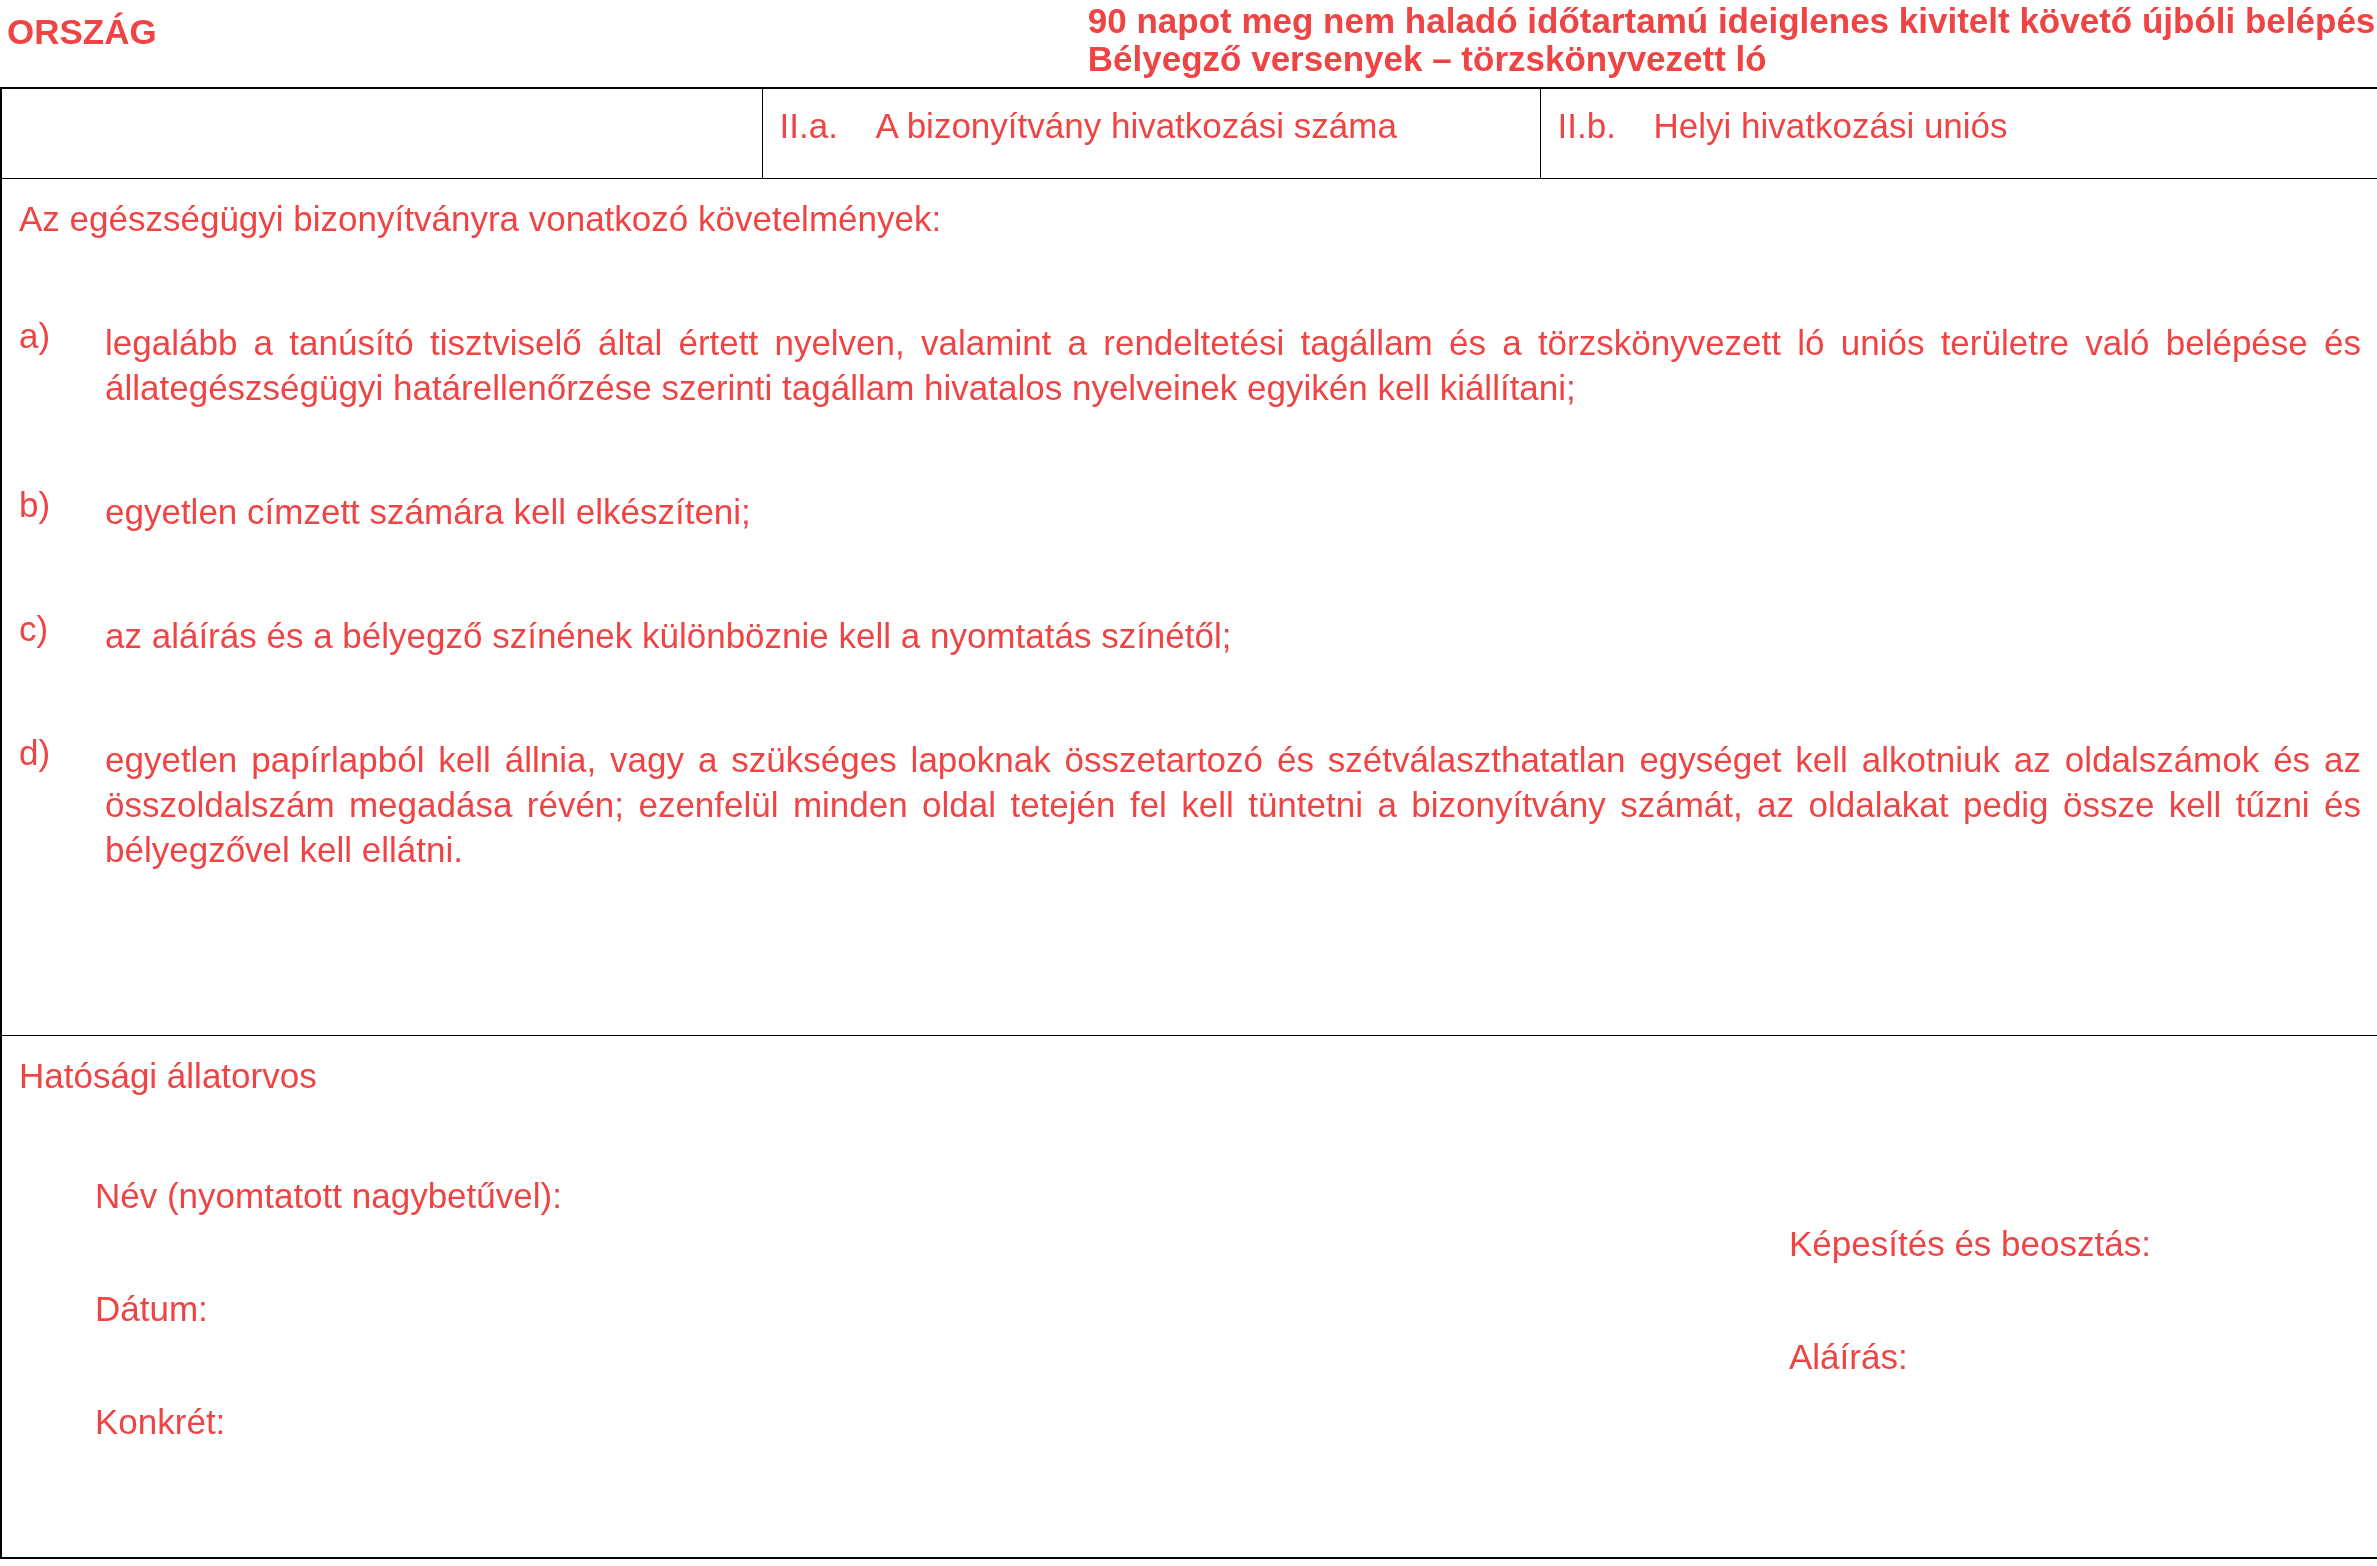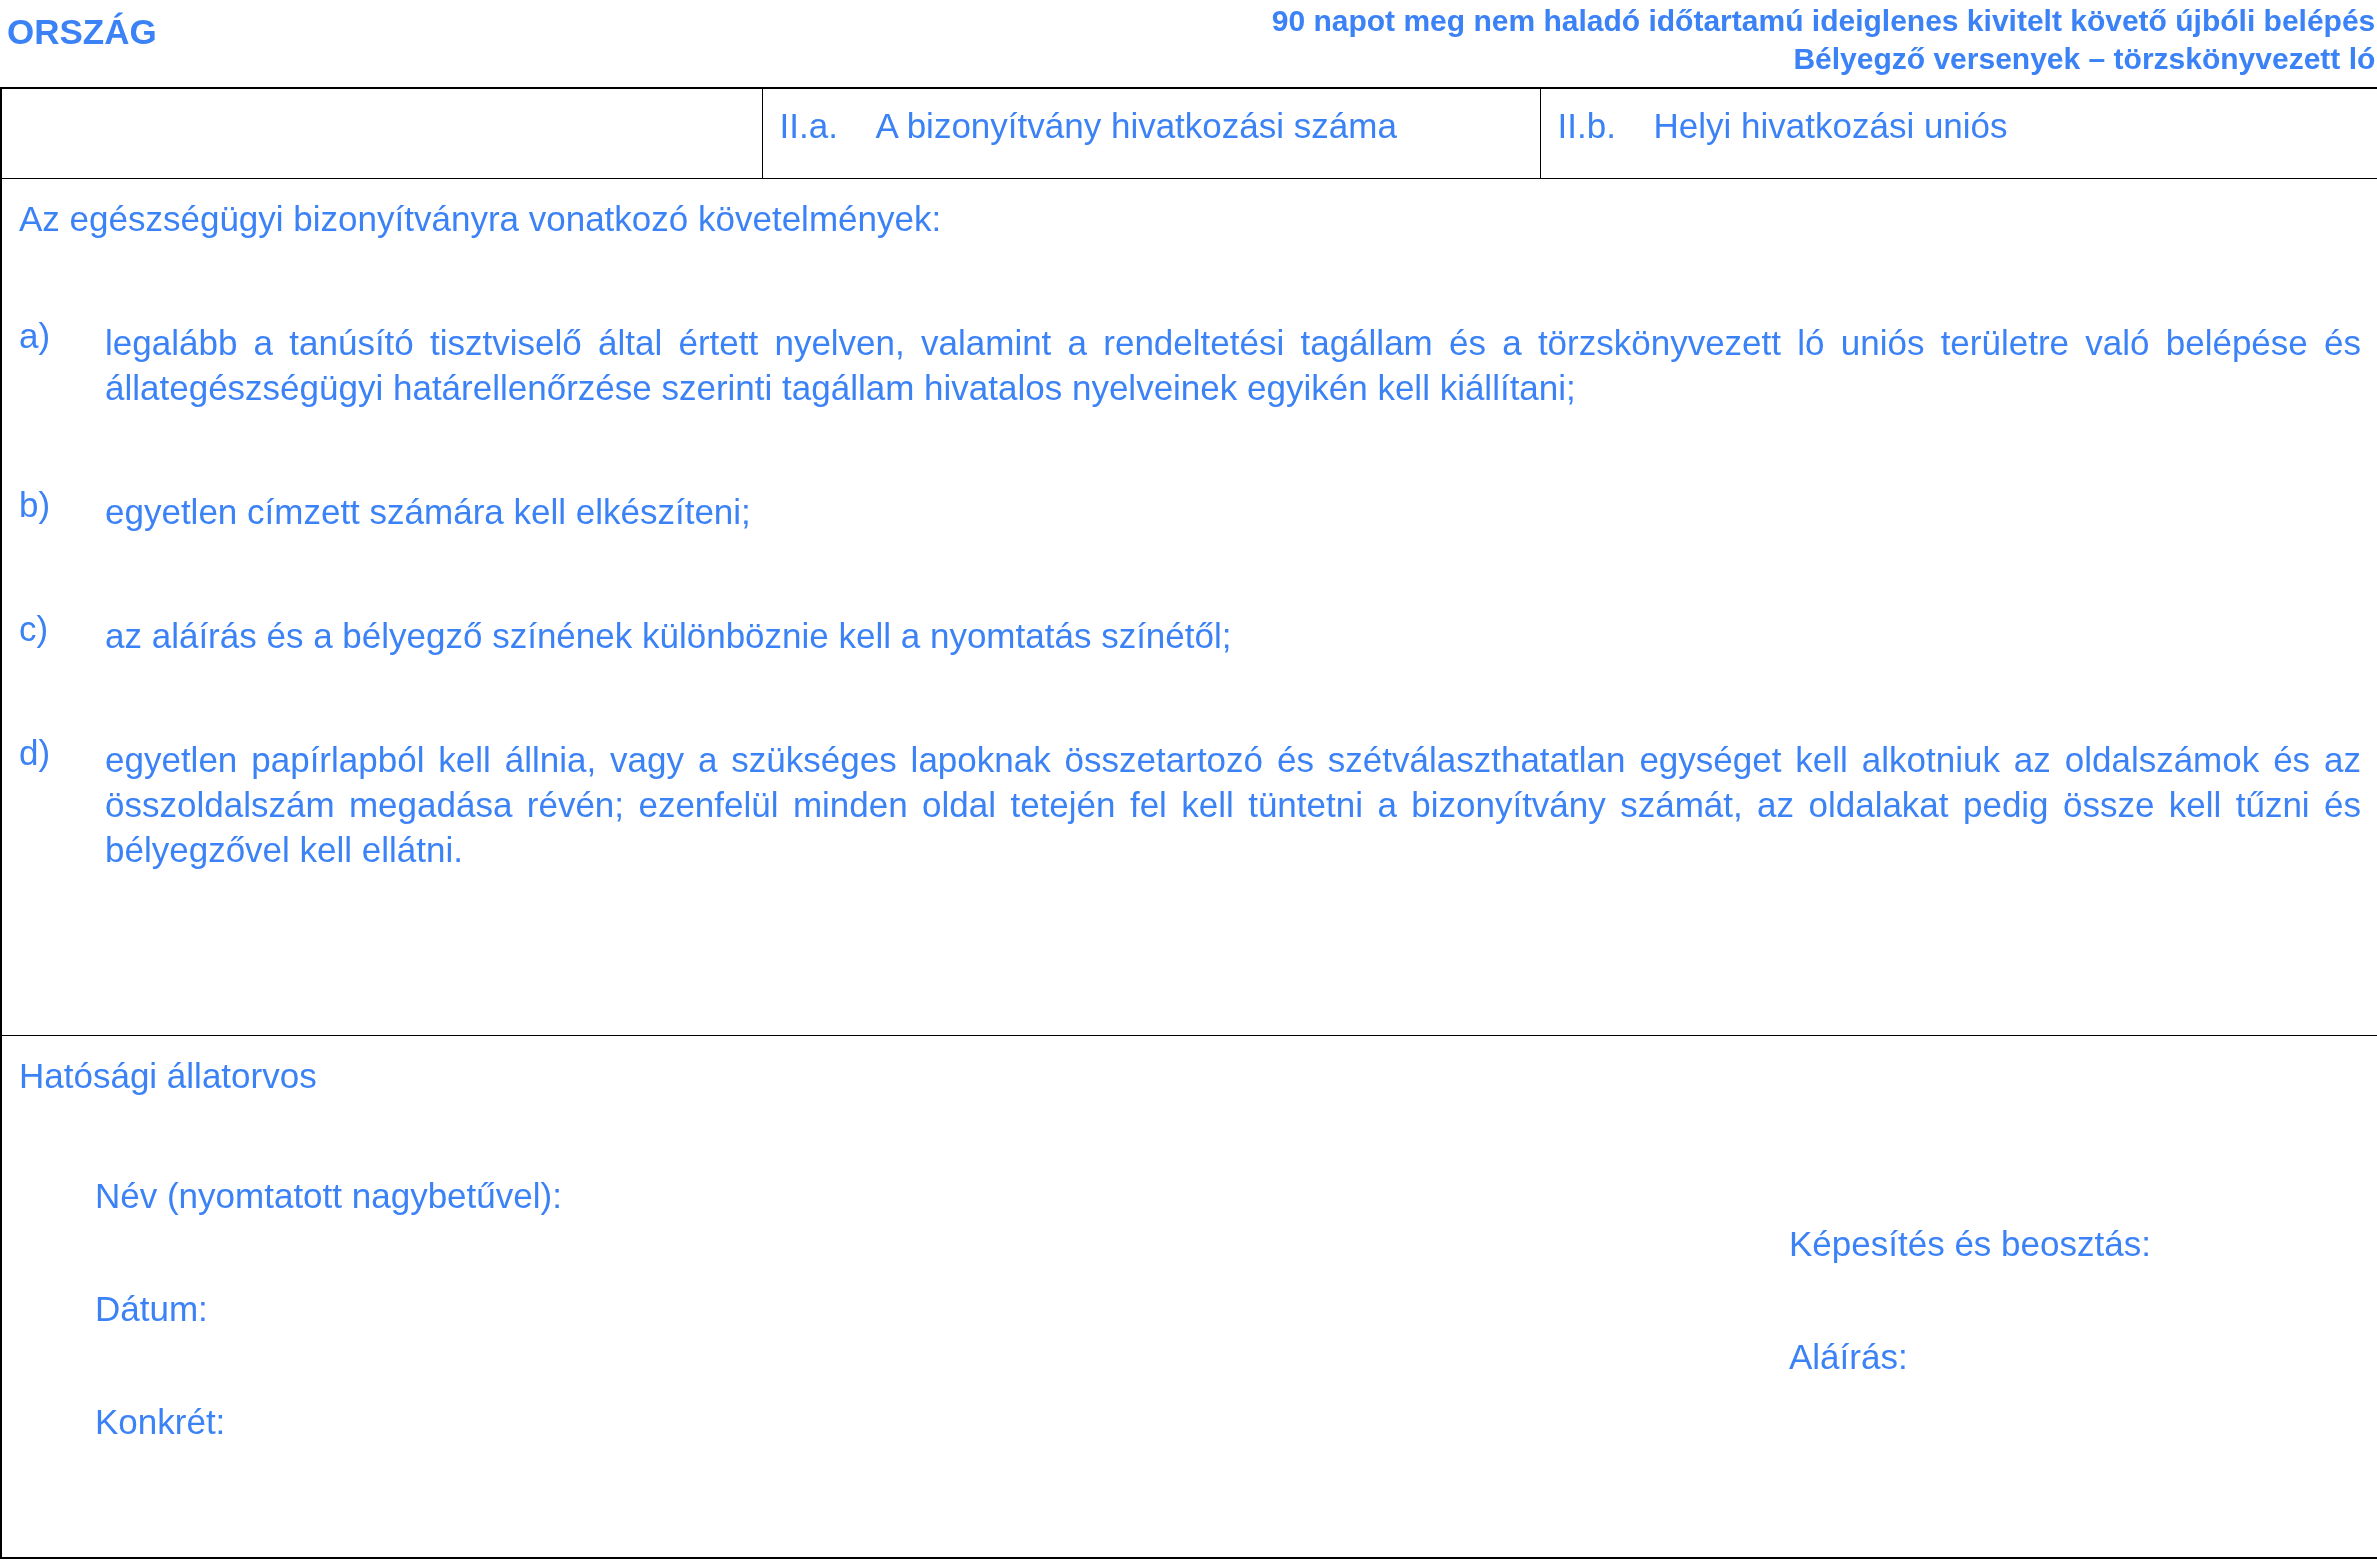--- a/index.html
+++ b/index.html
@@ -5,42 +5,42 @@
   html, body {
     margin: 0;
     padding: 0;
     background: #ffffff;
   }
   .page {
     position: relative;
     width: 2377px;
     height: 1566px;
     background: #ffffff;
-    color: #3b82f6;
+    color: #ef4444;
     font-family: "Liberation Sans", sans-serif;
     overflow: hidden;
   }
 
   
   .top-header {
     display: flex;
     justify-content: space-between;
     align-items: flex-start;
     height: 87px;
     box-sizing: border-box;
   }
   .country {
     font-size: 35px;
     font-weight: bold;
     padding: 12.2px 0 0 7px;
     white-space: nowrap;
   }
   .doc-title {
-    text-align: right;
-    font-size: 30px;
+    text-align: left;
+    font-size: 35px;
     font-weight: bold;
     line-height: 38px;
     padding: 1.7px 1.7px 0 0;
   }
 
   
   table.main-table {
     border-collapse: collapse;
     table-layout: fixed;
     width: 2377px;

